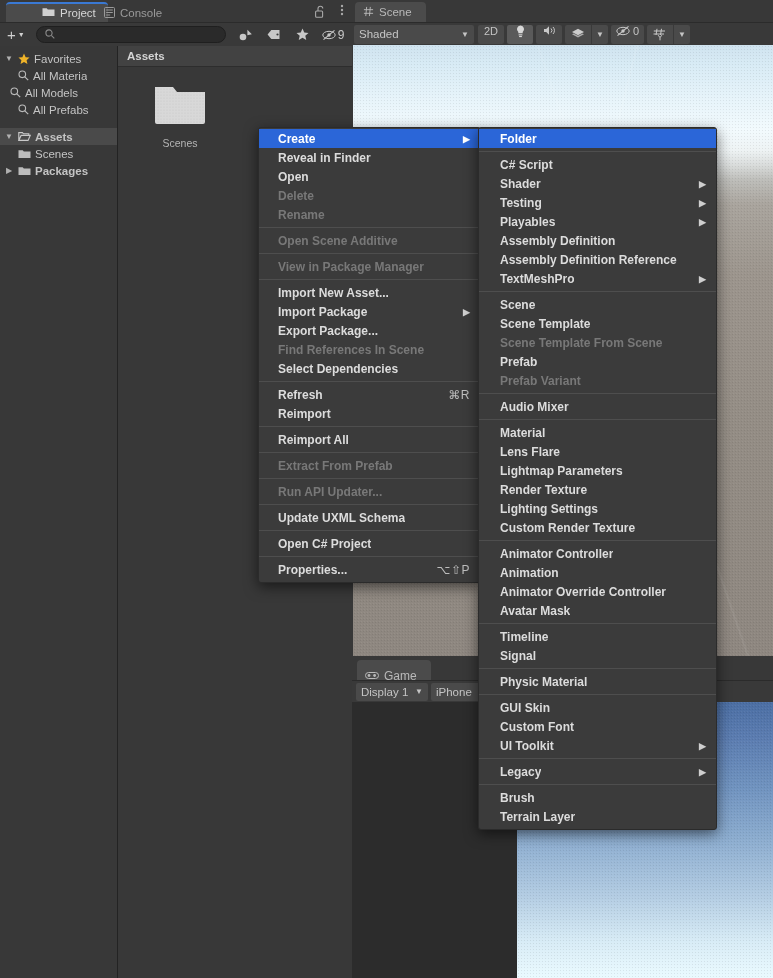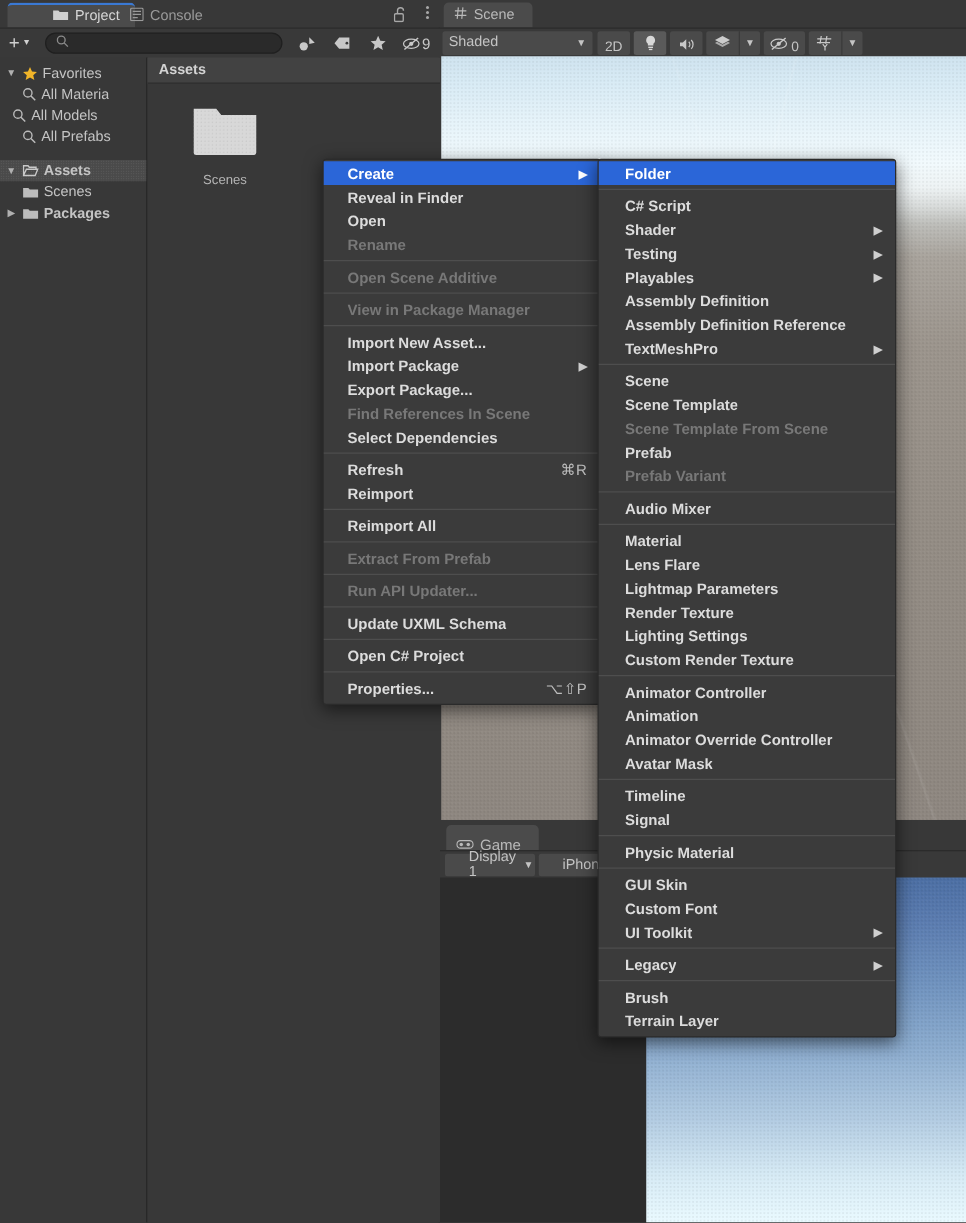--- a/index.html
+++ b/index.html
@@ -36,21 +36,21 @@
     display: flex; align-items: center; gap: 0;
     padding-left: 2px;
   }
   .tb-dropdown {
     width: 120px; height: 19px; background: #4a4a4a; border-radius: 2px;
     display: flex; align-items: center; justify-content: space-between;
     padding: 0 5px; color: #c4c4c4; font-size: 11.5px; margin-right: 4px;
   }
   .tb-btn {
     height: 19px; min-width: 26px; background: #4a4a4a; border-radius: 2px;
-    display: flex; align-items: flex-end; justify-content: center; gap: 2px;
+    display: flex; align-items: flex-start; justify-content: center; gap: 2px;
     color: #c4c4c4; font-size: 11px; margin-right: 3px; padding: 0 5px;
   }
   .tb-btn.active { background: #5a5a5a; }
   .tb-group { display: flex; align-items: center; background: #4a4a4a;
               border-radius: 2px; height: 19px; margin-right: 3px; }
   .tb-group > .seg { display:flex; align-items:center; justify-content:center;
               height: 19px; padding: 0 6px; color:#c4c4c4; font-size: 11px; }
   .tb-group > .seg + .seg { border-left: 1px solid #3a3a3a; padding: 0 4px; }
 
   .scene-viewport {
@@ -89,21 +89,21 @@
     color: #b9b9b9; font-size: 12px;
   }
   .game-toolbar {
     position: absolute; left: 0; top: 22px; width: 421px; height: 22px;
     background: #393939; border-top: 1px solid #2b2b2b;
     display: flex; align-items: center; padding-left: 4px; gap: 3px;
   }
   .gm-dropdown {
     height: 18px; background: #4a4a4a; border-radius: 2px;
     display:flex; align-items:center; justify-content:space-between; gap: 6px;
-    padding: 0 19px; color:#c4c4c4; font-size: 11.5px;
+    padding: 0 5px; color:#c4c4c4; font-size: 11.5px;
   }
   .game-viewport {
     position: absolute; left: 165px; top: 44px; width: 256px; height: 276px;
     background: linear-gradient(to bottom,
       #4c6fa4 0px, #5b7cb0 35px, #7093bf 85px, #8eaed0 140px,
       #b4cde3 195px, #d8ecf6 240px, #eafaff 276px);
   }
   .game-viewport .grain {
     position:absolute; inset:0; opacity:.30;
     background-image:
@@ -505,20 +505,23 @@
         <span class="lbl">Create</span>
         <span class="arrow">▶</span>
       </div>
       <div class="mi">
         <span class="lbl">Reveal in Finder</span>
       </div>
       <div class="mi">
         <span class="lbl">Open</span>
       </div>
       <div class="mi dim">
+        <span class="lbl">Delete</span>
+      </div>
+      <div class="mi dim">
         <span class="lbl">Rename</span>
       </div>
       <div class="sep"></div>
       <div class="mi dim">
         <span class="lbl">Open Scene Additive</span>
       </div>
       <div class="sep"></div>
       <div class="mi dim">
         <span class="lbl">View in Package Manager</span>
       </div>

